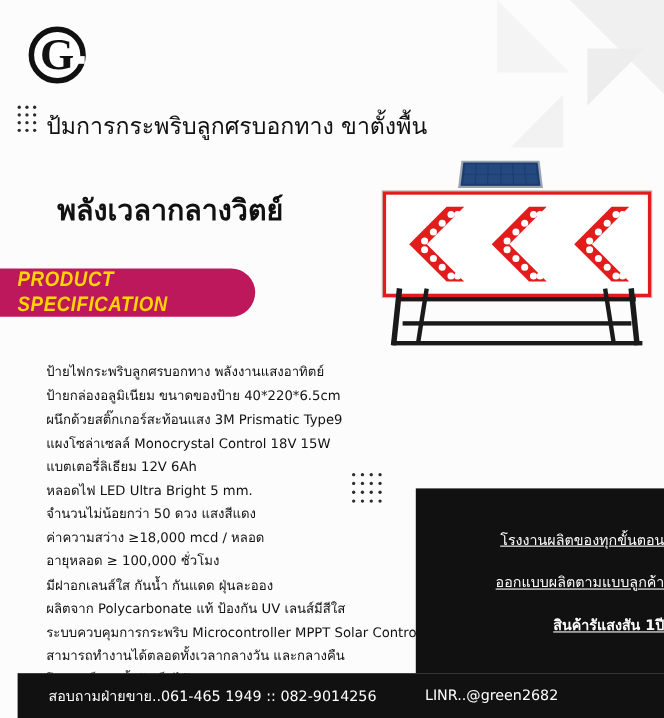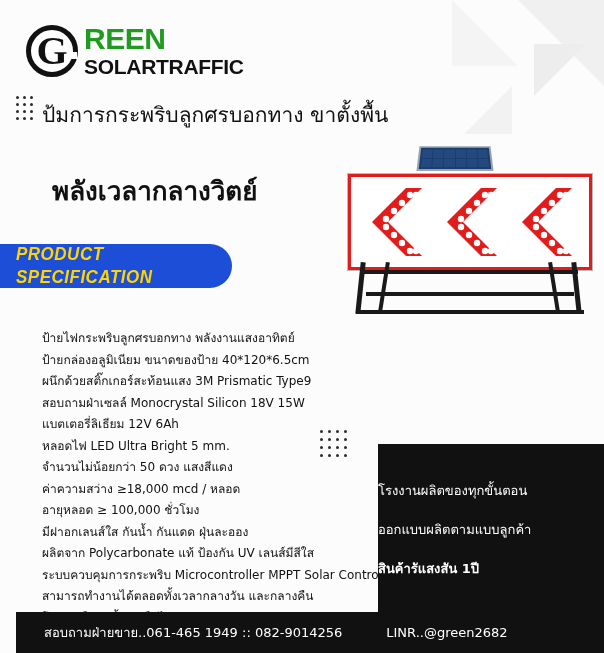--- a/index.html
+++ b/index.html
@@ -111,21 +111,21 @@
     font-weight: bold;
     color: #111;
     white-space: nowrap;
   }
 
   
   .spec-ribbon {
     position: absolute;
     top: 244px; left: 0;
     width: 232px; height: 44px;
-    background: #1d4ed8;
+    background: #be185d;
     border-radius: 0 22px 22px 0;
     display: flex;
     align-items: center;
     padding-left: 16px;
   }
   .spec-ribbon span {
     font-family: "Liberation Sans", sans-serif;
     font-weight: bold;
     font-style: italic;
     font-size: 17px;
@@ -208,22 +208,23 @@
   .warranty {
     position: absolute;
     top: 444px; left: 378px;
     width: 226px; height: 168px;
     background: #111;
   }
   .warranty div {
     font-family: "DejaVu Sans", sans-serif;
     color: #fff;
     font-size: 13px;
-    text-align: left;
-    white-space: nowrap;
+    text-align: right;
+    white-space: nowrap;
+    text-decoration: underline;
   }
   .w1 { margin-top: 36px; }
   .w2 { margin-top: 18px; }
   .w3 { margin-top: 18px; font-weight: bold; font-size: 14px; }
 
   
   .footer {
     position: absolute;
     left: 16px; bottom: 0;
     width: 604px; height: 41px;
@@ -287,38 +288,34 @@
       <i></i>
       <i></i>
       <i></i>
       <i></i>
       <i></i>
       <i></i>
   </div>
 
   <div class="logo">
     <div class="logo-g"></div>
-    <div class="logo-text">
-      <div class="logo-green">REEN</div>
-      <div class="logo-solar">SOLARTRAFFIC</div>
-    </div>
   </div>
 
   <div class="head-thai">ป้มการกระพริบลูกศรบอกทาง  ขาตั้งพื้น</div>
   <div class="subhead-thai">พลังเวลากลางวิตย์</div>
 
   <div class="spec-ribbon">
     <span>PRODUCT SPECIFICATION</span>
   </div>
 
   <ul class="spec-list">
     <li>ป้ายไฟกระพริบลูกศรบอกทาง พลังงานแสงอาทิตย์</li>
-    <li>ป้ายกล่องอลูมิเนียม ขนาดของป้าย 40*120*6.5cm</li>
+    <li>ป้ายกล่องอลูมิเนียม ขนาดของป้าย 40*220*6.5cm</li>
     <li>ผนึกด้วยสติ๊กเกอร์สะท้อนแสง 3M Prismatic Type9</li>
-    <li>สอบถามฝ่าเซลล์ Monocrystal Silicon 18V 15W</li>
+    <li>แผงโซล่าเซลล์ Monocrystal Control 18V 15W</li>
     <li>แบตเตอรี่ลิเธียม 12V 6Ah</li>
     <li>หลอดไฟ LED Ultra Bright 5 mm.</li>
     <li>จำนวนไม่น้อยกว่า 50 ดวง แสงสีแดง</li>
     <li>ค่าความสว่าง ≥18,000 mcd / หลอด</li>
     <li>อายุหลอด ≥ 100,000 ชั่วโมง</li>
     <li>มีฝาอกเลนส์ใส กันน้ำ กันแดด ฝุ่นละออง</li>
     <li>ผลิตจาก Polycarbonate แท้ ป้องกัน UV เลนส์มีสีใส</li>
     <li>ระบบควบคุมการกระพริบ Microcontroller MPPT Solar Control</li>
     <li>สามารถทำงานได้ตลอดทั้งเวลากลางวัน และกลางคืน</li>
     <li>โครงเหล็กขาตั้งพับเก็บได้ สูง 150 cm</li>

